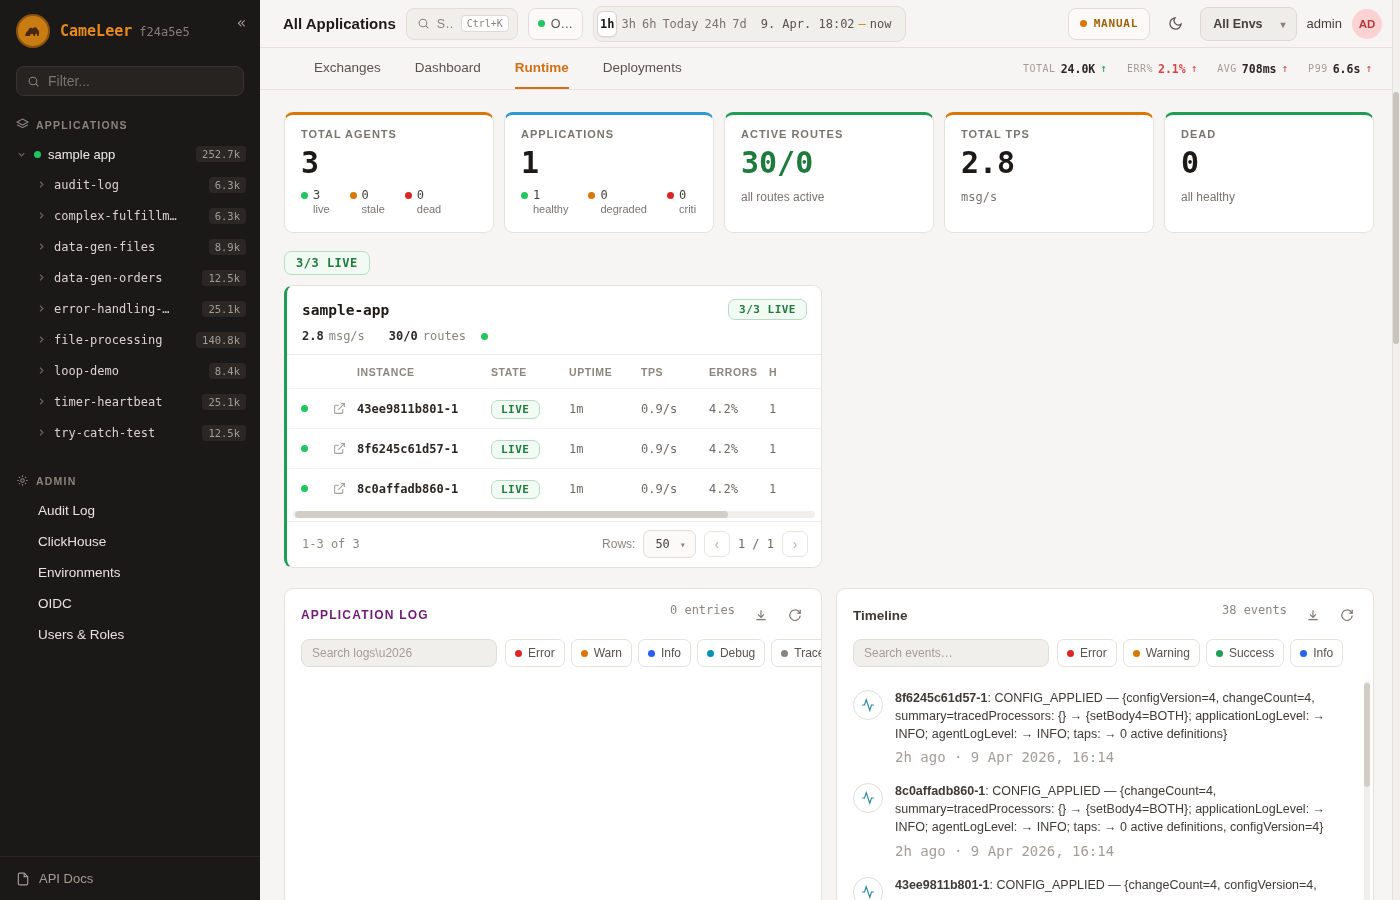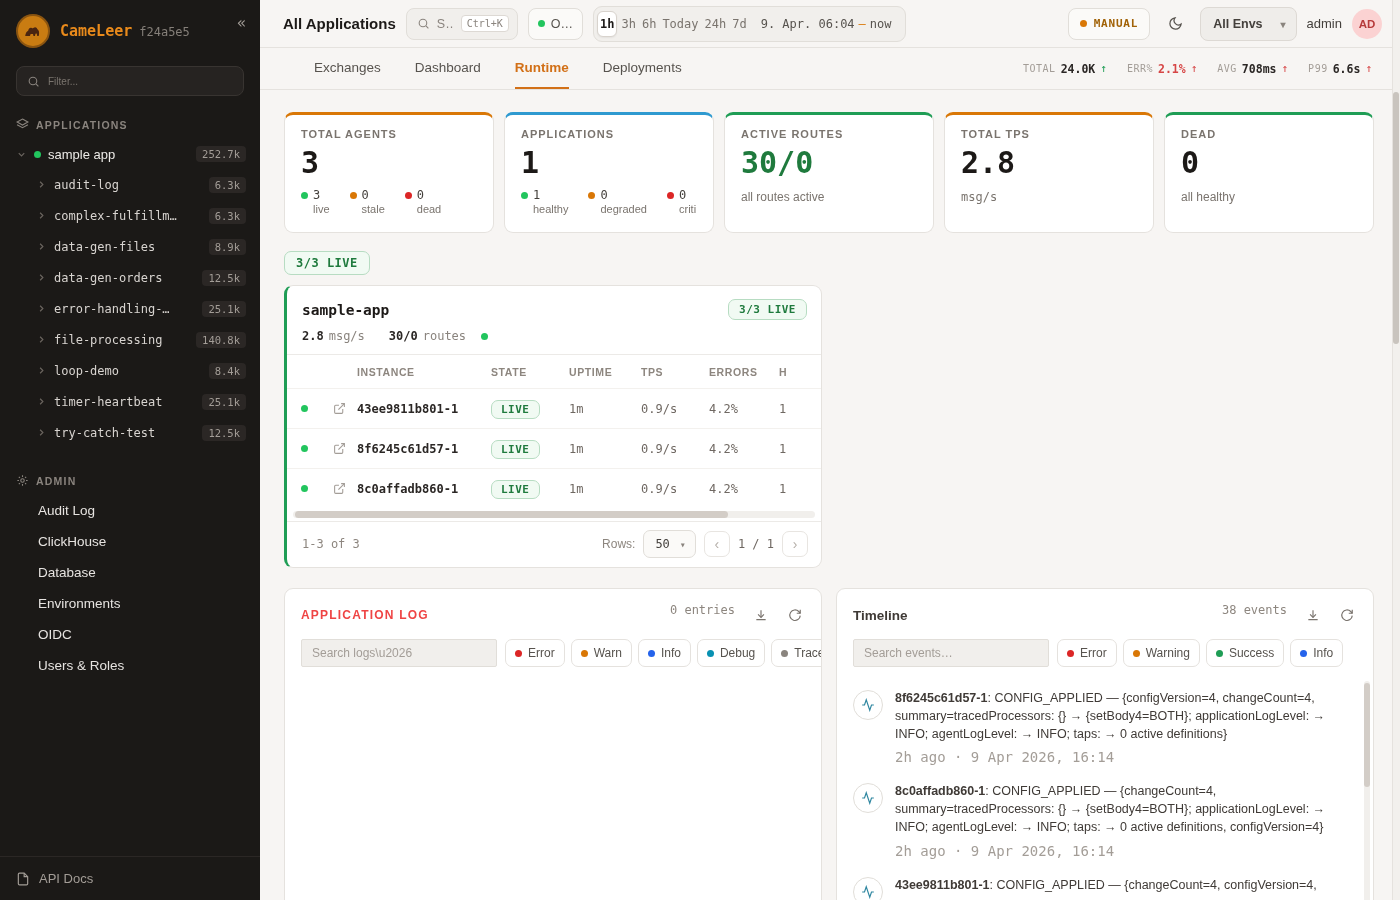--- a/index.html
+++ b/index.html
@@ -18,21 +18,21 @@
   
   .sidebar { width:260px; height:900px; background:#1b1917; color:#d8d4d0; display:flex; flex-direction:column; flex:0 0 auto; }
   .logo-row { display:flex; align-items:center; gap:10px; padding:14px 14px 12px 16px; }
   .logo-circle { width:34px; height:34px; border-radius:50%; background:#c97c12; border:2px solid #8a5410; display:flex; align-items:center; justify-content:center; flex:0 0 auto; }
   .brand-text { display:flex; align-items:baseline; gap:7px; }
   .brand-name { font-family:"DejaVu Sans Mono", monospace; font-weight:bold; font-size:15px; color:#e98a1b; }
   .brand-build { font-family:"DejaVu Sans Mono", monospace; font-size:12px; color:#857f79; }
   .collapse { margin-left:auto; color:#a39d97; font-size:15px; cursor:pointer; align-self:flex-start; }
   .filter-wrap { padding:6px 16px 12px; }
   .filter-box { display:flex; align-items:center; gap:8px; background:#262321; border:1px solid #383431; border-radius:8px; height:30px; padding:0 10px; color:#8a847e; }
-  .filter-box input { background:transparent; border:none; outline:none; color:#bef264; font-size:10px; width:100%; }
+  .filter-box input { background:transparent; border:none; outline:none; color:#bef264; font-size:14px; width:100%; }
   .filter-box input::placeholder { color:#7a746e; }
   .section-label { display:flex; align-items:center; gap:7px; padding:10px 16px 8px; color:#8a847e; font-size:10.5px; font-weight:bold; letter-spacing:1.2px; }
   .tree-root, .tree-child { display:flex; align-items:center; gap:7px; padding:0 14px 0 16px; height:30px; cursor:pointer; }
   .tree-child { padding-left:36px; height:31px; }
   .chev { color:#6b655f; }
   .tree-label { font-size:13px; color:#eceae7; white-space:nowrap; overflow:hidden; }
   .tree-child .tree-label { font-family:"DejaVu Sans Mono", monospace; font-size:12px; color:#d8d4d0; }
   .badge { margin-left:auto; font-family:"DejaVu Sans Mono", monospace; font-size:10.5px; color:#a39d97; background:#2b2725; border-radius:4px; padding:2px 6px; }
   .admin-section { margin-top:16px; }
   .admin-item { padding:8px 16px 8px 38px; font-size:13.5px; color:#e6e3e0; cursor:pointer; }
@@ -107,47 +107,47 @@
   .itable { overflow:hidden; }
   .thead, .trow { display:flex; align-items:center; }
   .thead { height:33px; color:#8d867f; font-size:10.5px; font-weight:bold; letter-spacing:.6px; }
   .trow { height:40px; border-top:1px solid #f3f1ee; }
   .c-dot { width:34px; display:flex; justify-content:center; flex:0 0 auto; }
   .c-link { width:36px; display:flex; justify-content:center; flex:0 0 auto; color:#a39d97; }
   .c-instance { width:134px; flex:0 0 auto; }
   .c-state { width:78px; flex:0 0 auto; }
   .c-uptime { width:72px; flex:0 0 auto; }
   .c-tps { width:68px; flex:0 0 auto; }
-  .c-errors { width:70px; flex:0 0 auto; }
+  .c-errors { width:60px; flex:0 0 auto; }
   .c-h { width:44px; flex:0 0 auto; }
   .trow .c-instance { font-family:"DejaVu Sans Mono", monospace; font-size:12px; font-weight:bold; color:#2b2725; }
   .trow .c-uptime, .trow .c-tps, .trow .c-errors, .trow .c-h { font-family:"DejaVu Sans Mono", monospace; font-size:12px; color:#6f6862; }
   .trow .live-chip { padding:2px 9px; }
   .ext-link { cursor:pointer; }
   .hscroll { margin:3px 6px 3px 6px; height:7px; background:#f1efec; border-radius:4px; position:relative; }
   .hthumb { position:absolute; left:2px; top:0; height:7px; width:83%; background:#d3cdc7; border-radius:4px; cursor:pointer; }
   .app-card-foot { display:flex; align-items:center; justify-content:space-between; border-top:1px solid #eceae7; padding:8px 13px 9px 15px; }
   .range { font-family:"DejaVu Sans Mono", monospace; font-size:12px; color:#8d867f; }
   .foot-right { display:flex; align-items:center; gap:8px; }
   .rows-label { font-size:12px; color:#8d867f; }
   .mini-select { display:flex; align-items:center; gap:10px; border:1px solid #e1ded9; background:#fbfaf8; border-radius:7px; height:28px; padding:0 9px 0 11px; font-family:"DejaVu Sans Mono", monospace; font-size:12px; color:#44403c; cursor:pointer; }
   .pg-btn { width:26px; height:26px; border:1px solid #e8e5e1; background:#fff; border-radius:7px; color:#b5afa9; font-size:14px; cursor:pointer; line-height:1; }
   .pg-info { font-family:"DejaVu Sans Mono", monospace; font-size:12px; color:#6f6862;text-align:center; }
 
   
   .bottom-row { display:flex; gap:14px; margin-top:20px; }
   .panel { flex:1; background:#fff; border:1px solid #e5e2de; border-radius:9px; height:382px; position:relative; overflow:hidden; }
   .panel-head { display:flex; align-items:center; justify-content:space-between; padding:14px 14px 10px 16px; }
   .panel-title { font-size:13.5px; font-weight:bold; color:#3f3a36; }
-  .panel-title.caps { font-size:12px; letter-spacing:1.2px; color:#ef4444; }
+  .panel-title.caps { font-size:12px; letter-spacing:1.2px; color:#701a75; }
   .panel-tools { display:flex; align-items:flex-start; gap:10px; }
   .count { font-family:"DejaVu Sans Mono", monospace; font-size:12px; color:#8d867f; margin-right:4px; }
   .tool-btn { border:none; background:transparent; color:#7a746e; width:24px; height:24px; cursor:pointer; display:flex; align-items:center; justify-content:center; }
   .panel-toolbar { display:flex; align-items:center; gap:8px; padding:2px 16px 12px; }
-  .panel-search { background:#f1efec; border:1px solid #e1ded9; border-radius:2px; height:28px; padding:0 10px; font-size:12px; color:#44403c; outline:none; width:196px; flex:0 0 auto; font-family:"Liberation Sans", sans-serif; }
+  .panel-search { background:#f1efec; border:1px solid #e1ded9; border-radius:8px; height:28px; padding:0 10px; font-size:12px; color:#44403c; outline:none; width:196px; flex:0 0 auto; font-family:"Liberation Sans", sans-serif; }
   .panel-search::placeholder { color:#a39d97; }
   .chipset { display:flex; gap:6px; }
   .fchip { display:flex; align-items:center; gap:6px; border:1px solid #e5e2de; background:#fff; border-radius:7px; height:28px; padding:0 9px; font-size:12px; color:#57534e; cursor:pointer; white-space:nowrap; }
   .fchip .dot { width:7px; height:7px; }
   .empty { text-align:center; color:#a39d97; font-size:13px; padding-top:48px; }
 
   .timeline { padding:2px 26px 0 16px; }
   .tl-item { display:flex; gap:12px; padding:9px 0; cursor:pointer; }
   .tl-avatar { width:30px; height:30px; border-radius:50%; border:1px solid #e1ded9; background:#fff; display:flex; align-items:center; justify-content:center; color:#2e86a0; flex:0 0 auto; }
   .tl-body { flex:1; min-width:0; }
@@ -302,21 +302,20 @@
         <span class="icon">
           <svg viewBox="0 0 24 24" width="13" height="13" fill="none" stroke="currentColor" stroke-width="2">
               <circle cx="12" cy="12" r="3.2"></circle>
               <path d="M12 2.5v3M12 18.5v3M2.5 12h3M18.5 12h3M5.2 5.2l2.1 2.1M16.7 16.7l2.1 2.1M18.8 5.2l-2.1 2.1M7.3 16.7l-2.1 2.1"></path>
             </svg>
         </span>
         <span>ADMIN</span>
       </div>
       <div class="admin-item">Audit Log</div>
       <div class="admin-item">ClickHouse</div>
-      <div class="admin-item">Database</div>
       <div class="admin-item">Environments</div>
       <div class="admin-item">OIDC</div>
       <div class="admin-item">Users &amp; Roles</div>
     </div>
 
     <div class="sidebar-spacer"></div>
 
     <div class="sidebar-footer">
       <span class="icon">
         <svg viewBox="0 0 24 24" width="14" height="14" fill="none" stroke="currentColor" stroke-width="2">
@@ -349,21 +348,21 @@
         <span>O…</span>
       </div>
 
       <div class="time-group">
         <button class="time-btn active">1h</button>
         <button class="time-btn">3h</button>
         <button class="time-btn">6h</button>
         <button class="time-btn">Today</button>
         <button class="time-btn">24h</button>
         <button class="time-btn">7d</button>
-        <span class="date-range"><span>9. Apr. 06:04</span><span class="sep">—</span><span>now</span></span>
+        <span class="date-range"><span>9. Apr. 18:02</span><span class="sep">—</span><span>now</span></span>
       </div>
 
       <div class="right-group">
         <div class="manual-chip">
           <span class="dot amber"></span>
           <span>MANUAL</span>
         </div>
         <button class="icon-btn">
           <span class="icon">
             <svg viewBox="0 0 24 24" width="15" height="15" fill="none" stroke="currentColor" stroke-width="2">

